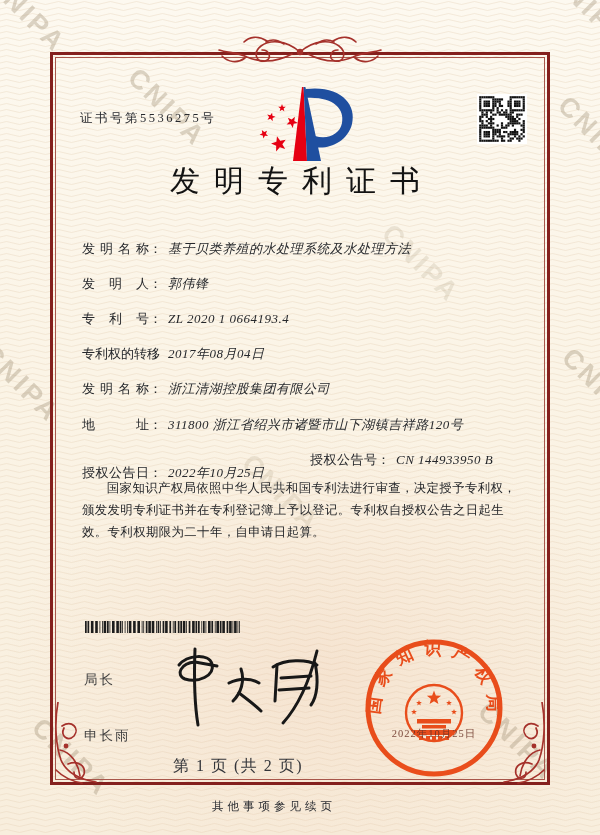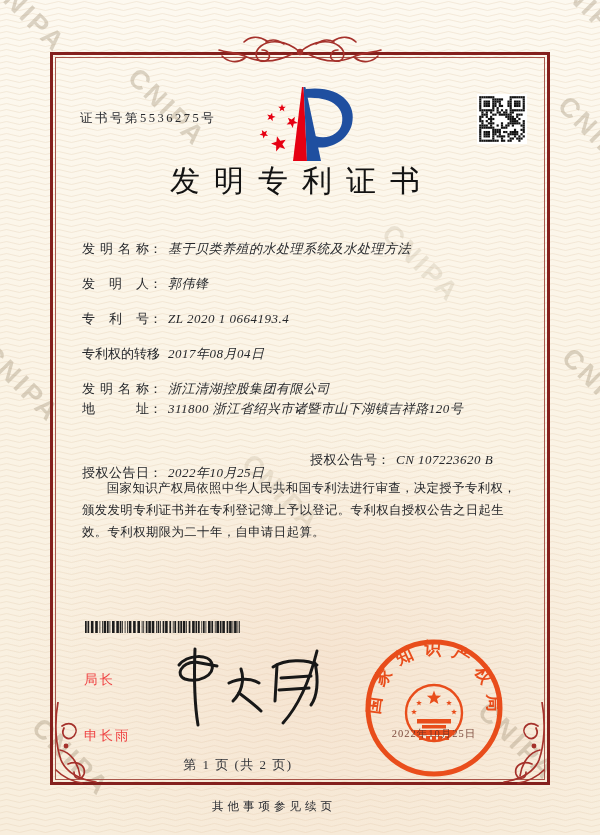--- a/index.html
+++ b/index.html
@@ -28,22 +28,22 @@
     letter-spacing:14px;padding-left:4px;box-sizing:border-box;color:#131313;font-weight:500;}
   .frow{left:82px;width:440px;height:20px;font-size:13px;color:#26282c;white-space:nowrap;}
   .flabel{display:inline-block;width:67px;text-align:justify;text-align-last:justify;
     vertical-align:top;font-family:Liberation Mono, monospace;}
   .fcolon{display:inline-block;margin-right:6px;}
   .fvalue{letter-spacing:.5px;font-style:italic;}
   .frow2{left:310px;width:240px;}
   .paras{left:82px;top:477px;width:438px;font-size:12.4px;line-height:1.78;color:#1f2125;}
   .paras p{margin:0;text-indent:2em;letter-spacing:.4px;}
   .signer{left:84px;font-family:"Liberation Sans","DejaVu Sans",sans-serif;
-    font-size:13.5px;color:#ef4444;letter-spacing:2px;}
-  .pageinfo{left:0;width:476px;top:756px;text-align:center;font-size:13px;
+    font-size:13.5px;color:#404040;letter-spacing:2px;}
+  .pageinfo{left:0;width:476px;top:756px;text-align:center;font-size:16px;
     letter-spacing:1.5px;color:#33353a;}
   .footnote{left:0;width:548px;top:799px;text-align:center;font-size:11.5px;
     letter-spacing:4px;color:#2c2e33;}
   svg{display:block;}
 </style>
 </head>
 <body>
 
 <svg id="guilloche" width="600" height="835">
   <defs>
@@ -375,28 +375,28 @@
 </div>
 <div class="abs frow" style="top:310px">
   <span class="flabel">专利号</span><span class="fcolon">：</span><span class="fvalue">ZL 2020 1 0664193.4</span>
 </div>
 <div class="abs frow" style="top:345px">
   <span class="flabel">专利权的转移</span><span class="fcolon">：</span><span class="fvalue">2017年08月04日</span>
 </div>
 <div class="abs frow" style="top:380px">
   <span class="flabel">发明名称</span><span class="fcolon">：</span><span class="fvalue">浙江清湖控股集团有限公司</span>
 </div>
-<div class="abs frow" style="top:400px">
+<div class="abs frow" style="top:416px">
   <span class="flabel">地址</span><span class="fcolon">：</span><span class="fvalue">311800 浙江省绍兴市诸暨市山下湖镇吉祥路120号</span>
 </div>
 <div class="abs frow" style="top:464px">
   <span class="flabel">授权公告日</span><span class="fcolon">：</span><span class="fvalue">2022年10月25日</span>
 </div>
 <div class="abs frow frow2" style="top:451px">
-  <span class="flabel">授权公告号</span><span class="fcolon">：</span><span class="fvalue">CN 107223620 B</span>
+  <span class="flabel">授权公告号</span><span class="fcolon">：</span><span class="fvalue">CN 144933950 B</span>
 </div>
 
 <div class="abs paras">
   <p>国家知识产权局依照中华人民共和国专利法进行审查，决定授予专利权，颁发发明专利证书并在专利登记簿上予以登记。专利权自授权公告之日起生效。专利权期限为二十年，自申请日起算。</p>
 </div>
 
 <svg class="abs" style="left:85px;top:621px" width="156" height="12" viewBox="0 0 156 12" id="barcode">
     <rect x="0" y="0" width="1.7000000000000002" height="12" fill="#1c1c1c"></rect>
     <rect x="2.5" y="0" width="1.7000000000000002" height="12" fill="#1c1c1c"></rect>
     <rect x="5.9" y="0" width="2.6" height="12" fill="#1c1c1c"></rect>

